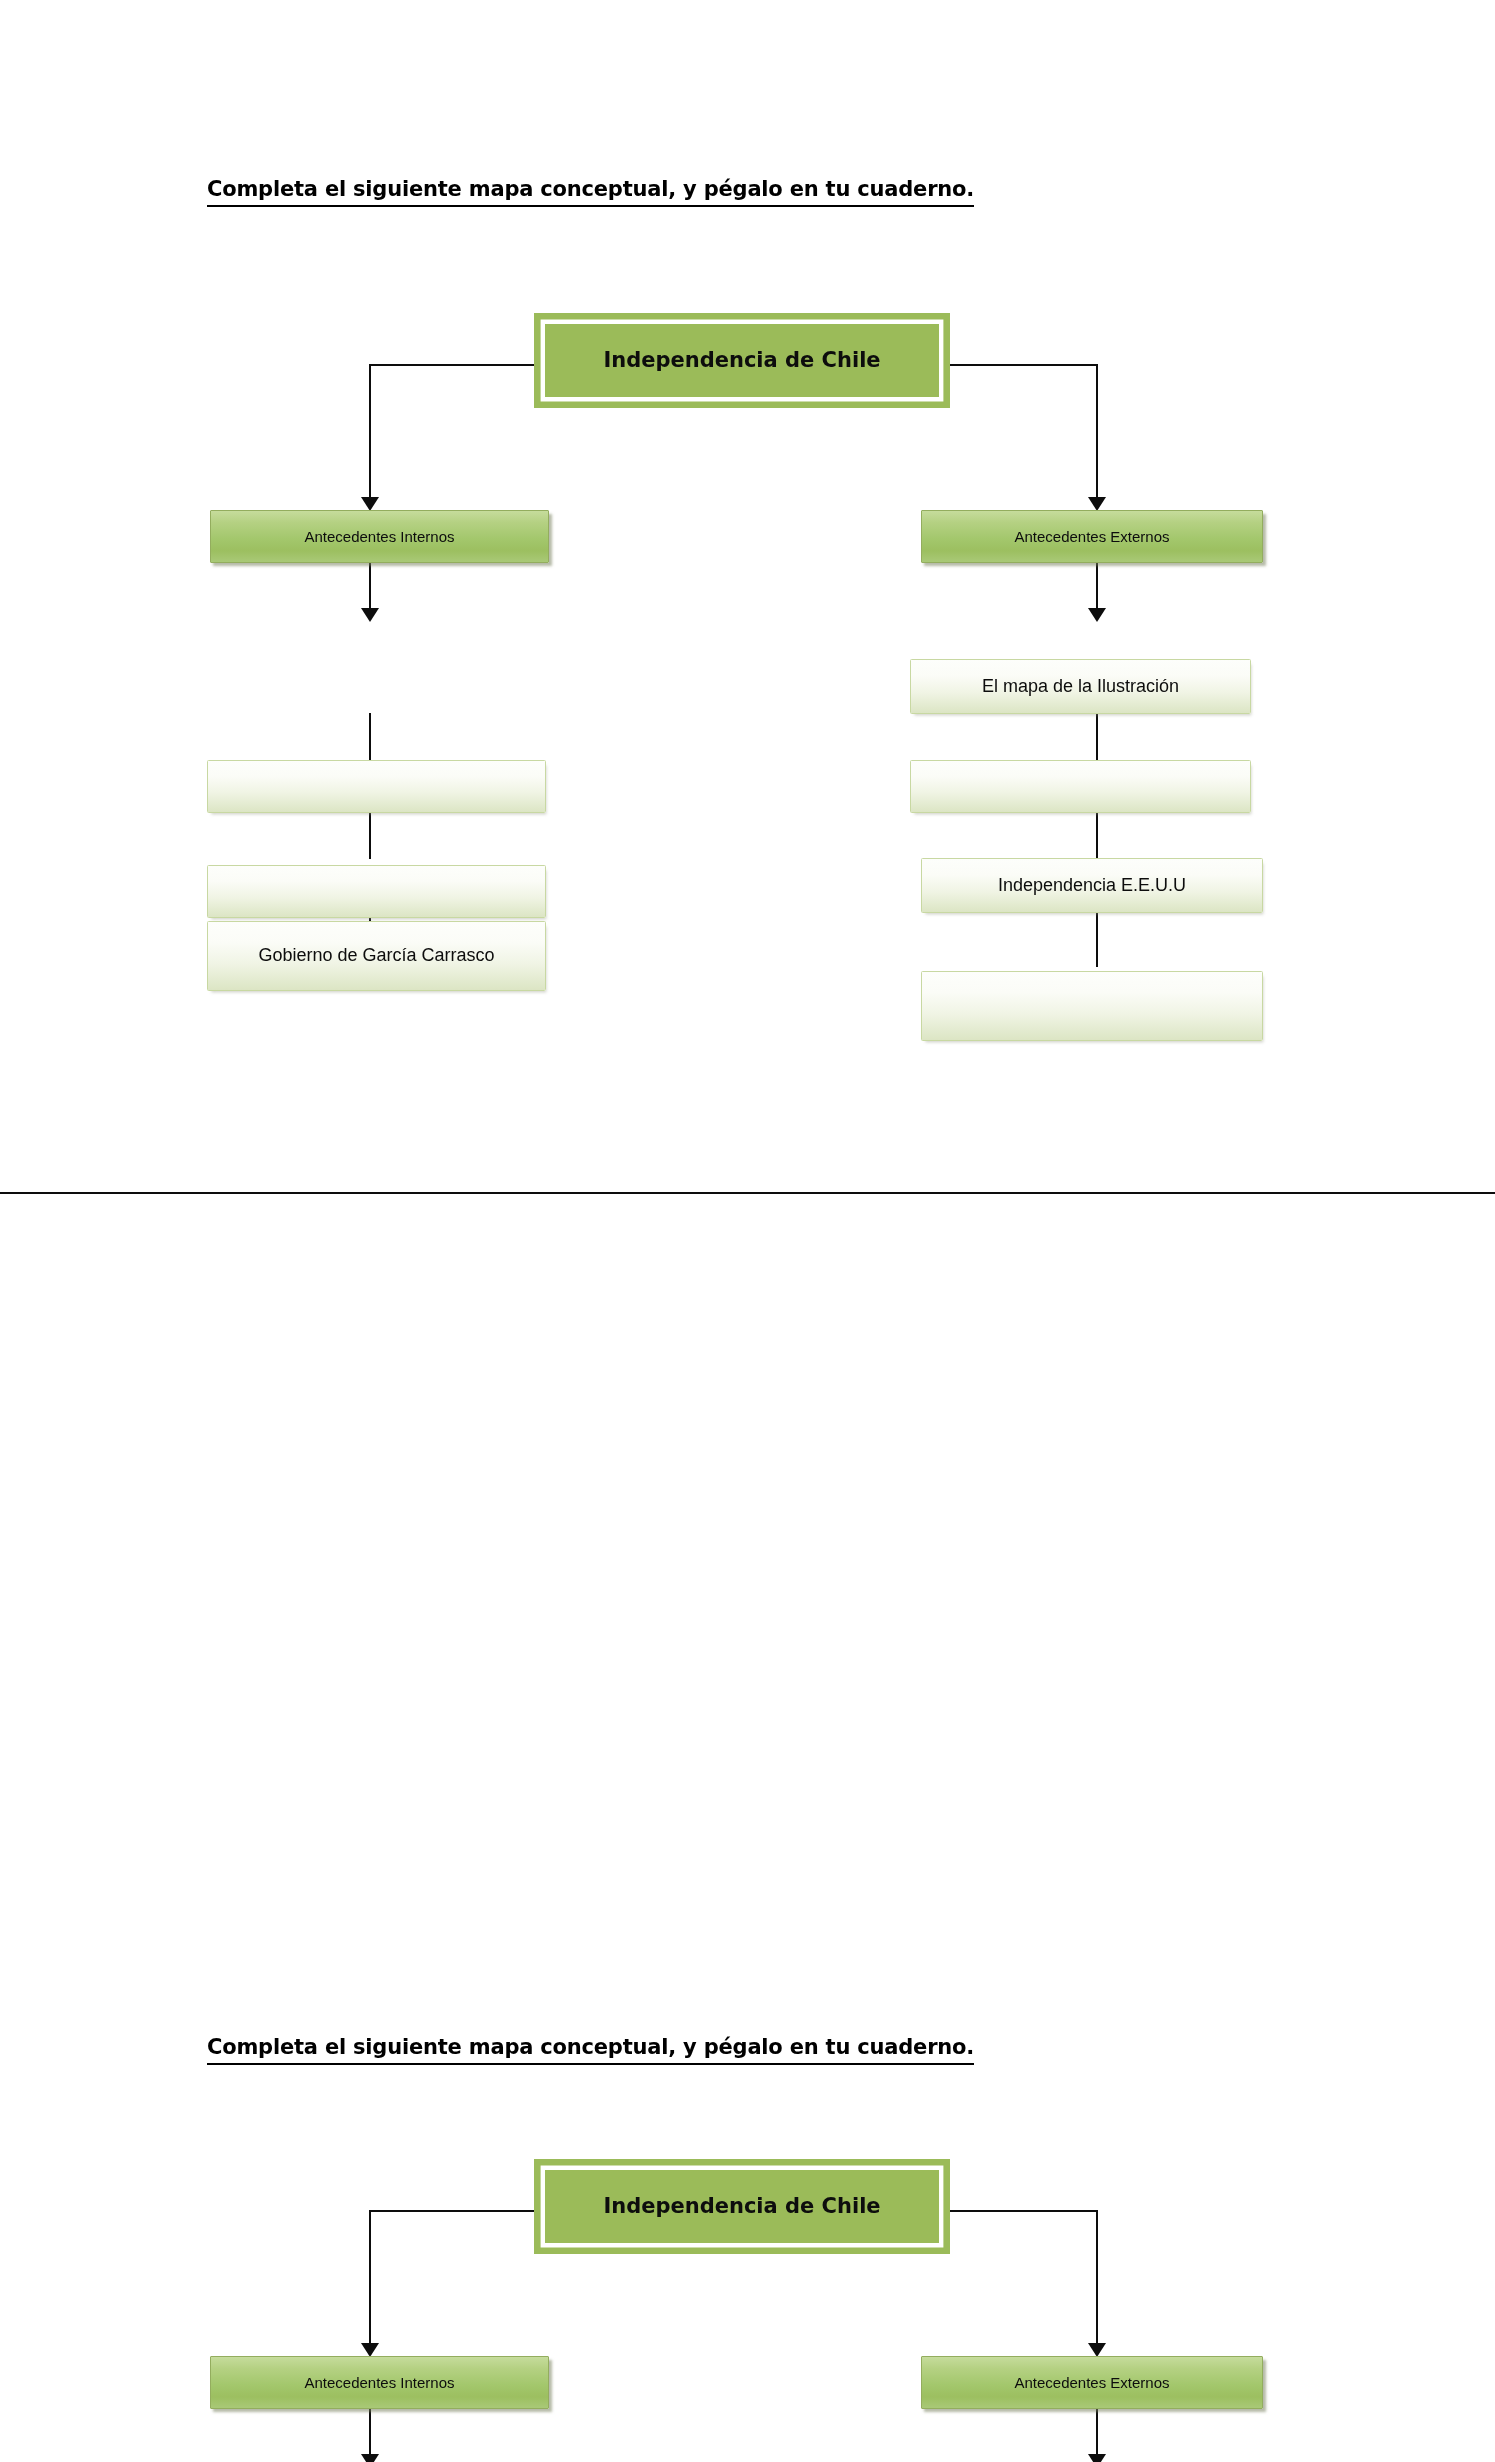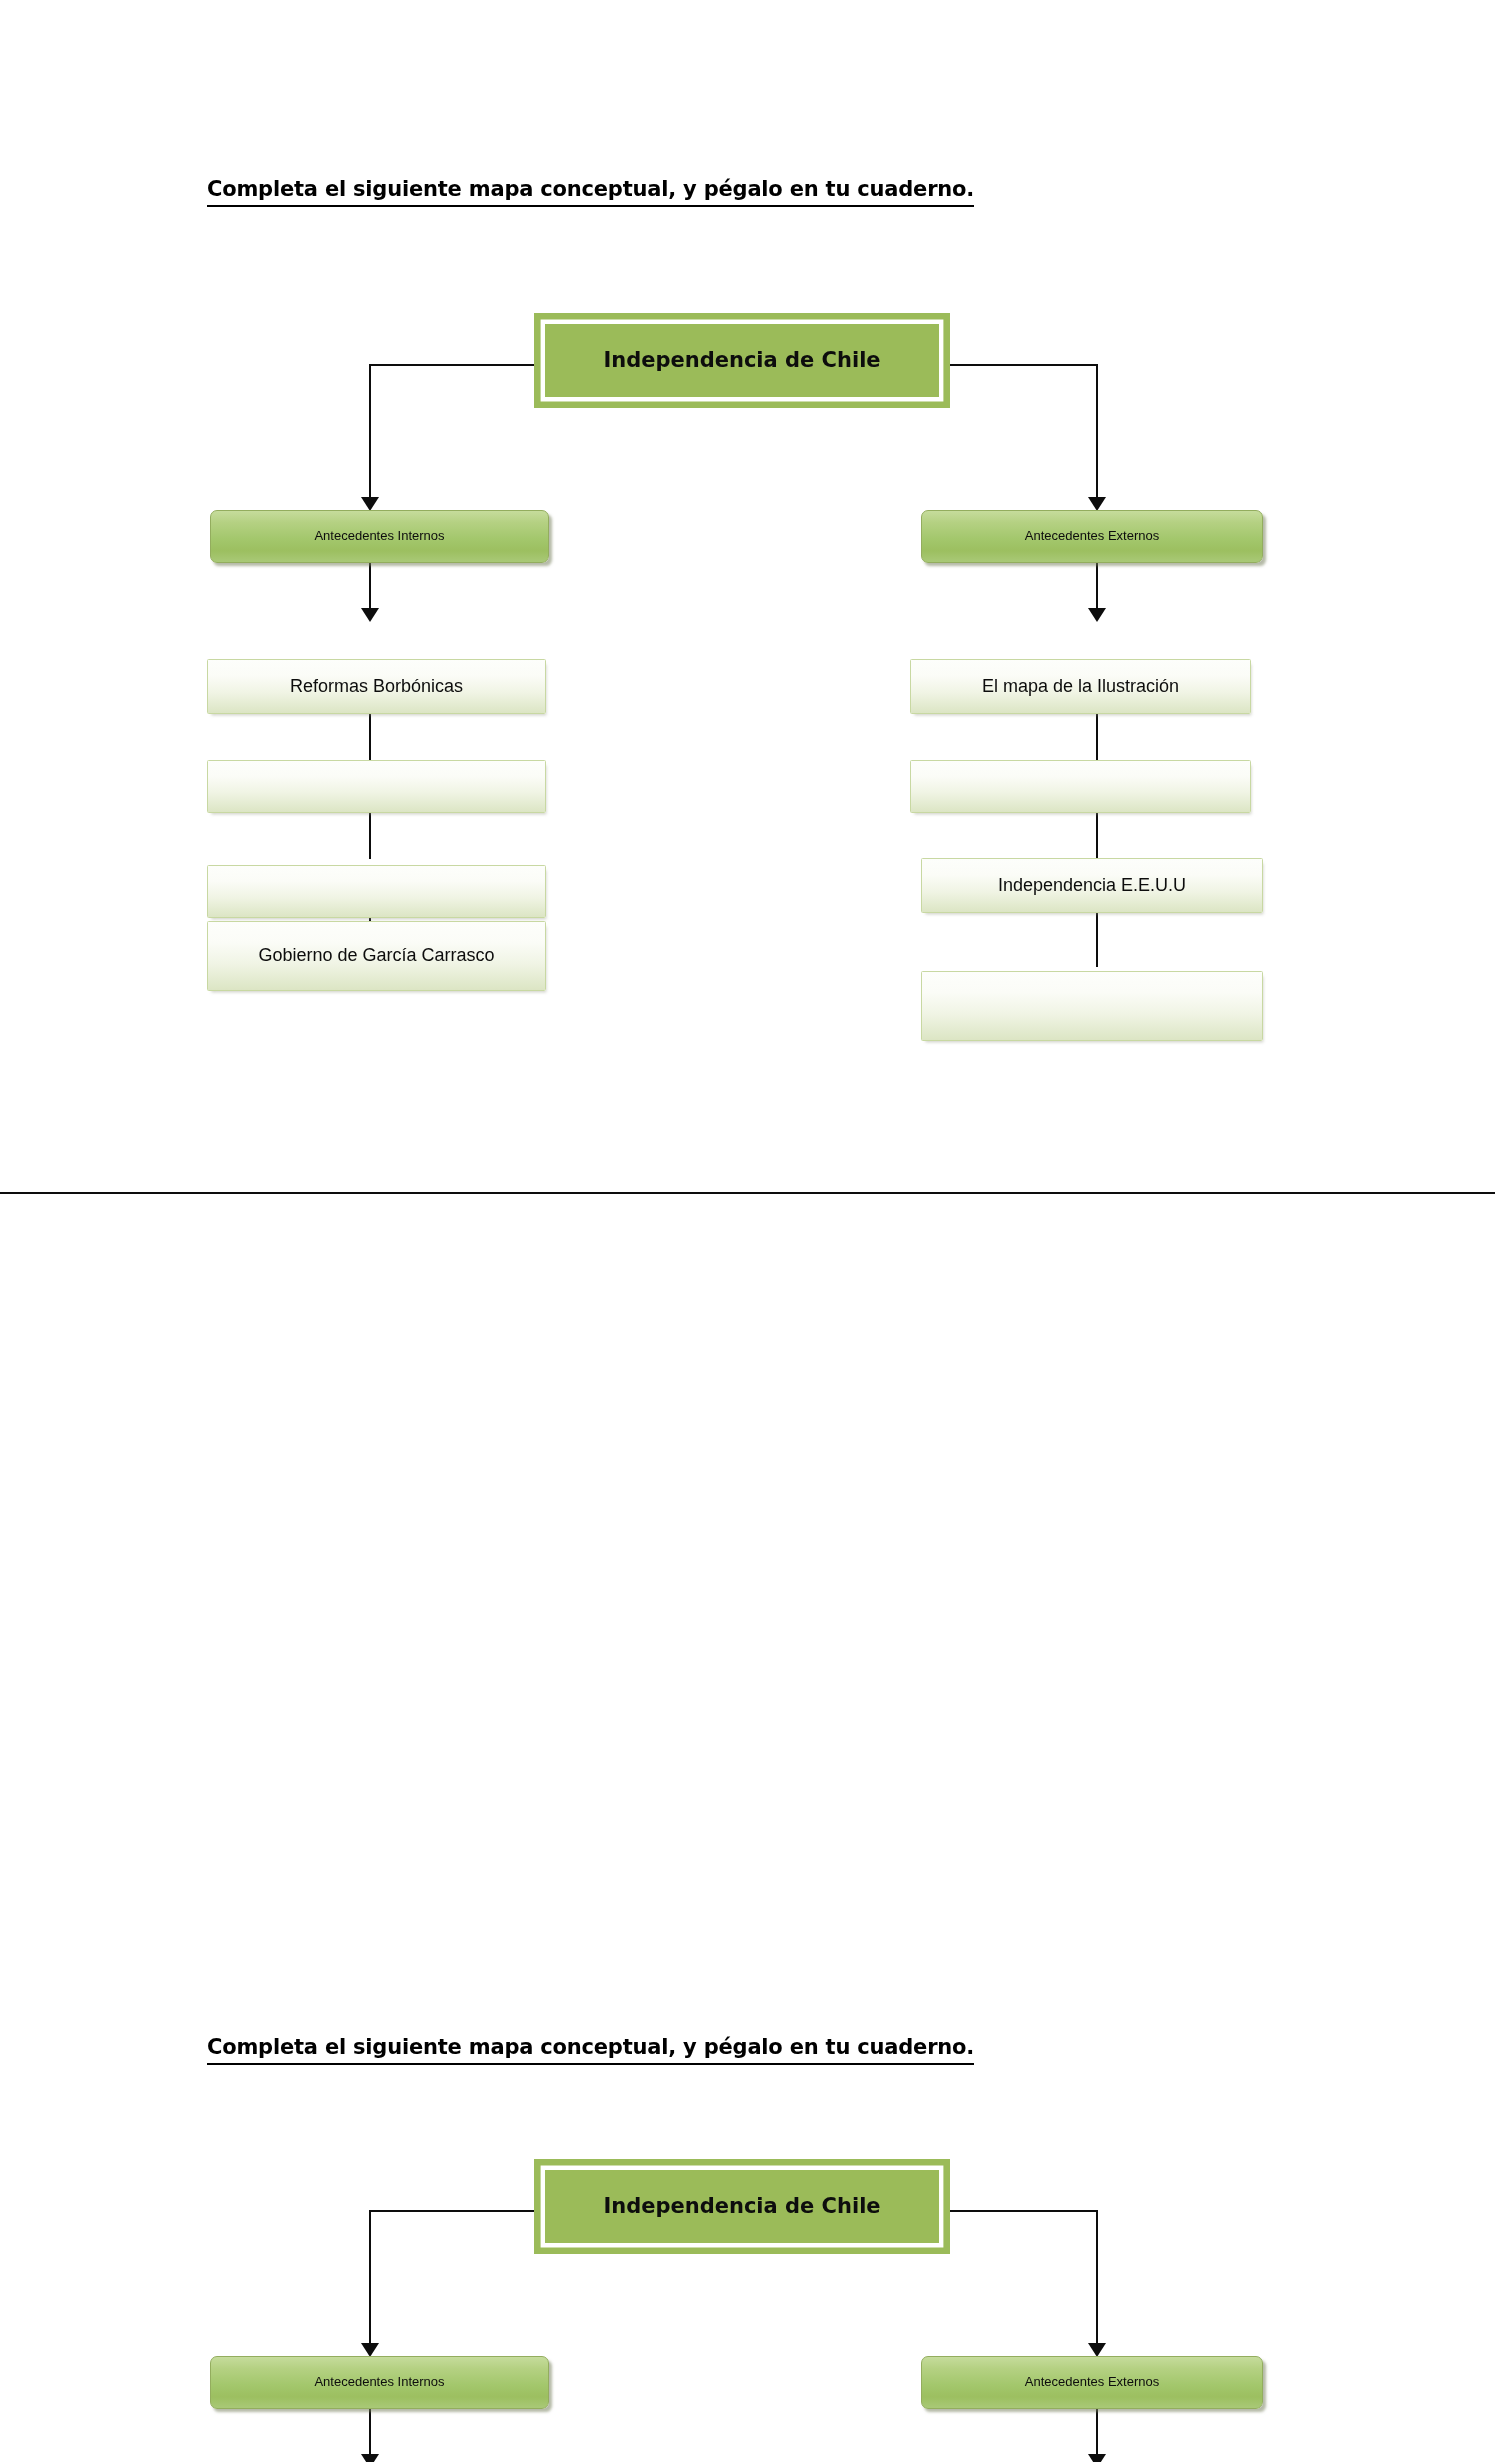--- a/index.html
+++ b/index.html
@@ -91,23 +91,23 @@
 
   
   .node-green {
     background: linear-gradient(to bottom,
         #c6dc9c 0%,
         #b5d183 22%,
         #a3c76c 55%,
         #9cbf60 78%,
         #a9c977 100%);
     border: 0.7px solid #93ad5e;
-    border-radius: 7px;
+    border-radius: 1px;
     box-shadow: 2.9px 3.7px 2.9px -0.7px rgba(120,130,95,0.55);
-    font-size: 13px;
+    font-size: 15px;
     color: #0d0d0d;
     justify-content: center;
   }
 
   
   .node-pale {
     background: linear-gradient(to bottom,
         #fdfefb 0%,
         #fbfcf7 30%,
         #f0f4e4 62%,
@@ -160,23 +160,20 @@
     <div class="conn conn-v" style="left:1096px; top:327px; height:139px;"></div>
     <div class="arrow-down" style="left:1088px; top:460px;"></div>
 
     <div class="node node-green" style="left:210px; top:473px; width:339px; height:53px;">
       <span class="node-label">Antecedentes Internos</span>
     </div>
 
     <div class="conn conn-v" style="left:369px; top:524px; height:50px;"></div>
     <div class="arrow-down" style="left:361px; top:571px;"></div>
 
-    <div class="node node-pale" style="left:207px; top:622px; width:339px; height:55px;">
-      <span class="node-label">Reformas Borbónicas</span>
-    </div>
 
     <div class="conn conn-v" style="left:369px; top:676px; height:47px;"></div>
 
     <div class="node node-pale" style="left:207px; top:723px; width:339px; height:53px;">
       <span class="node-label"></span>
     </div>
 
     <div class="conn conn-v" style="left:369px; top:774px; height:48px;"></div>
 
     <div class="node node-pale" style="left:207px; top:828px; width:339px; height:53px;">

